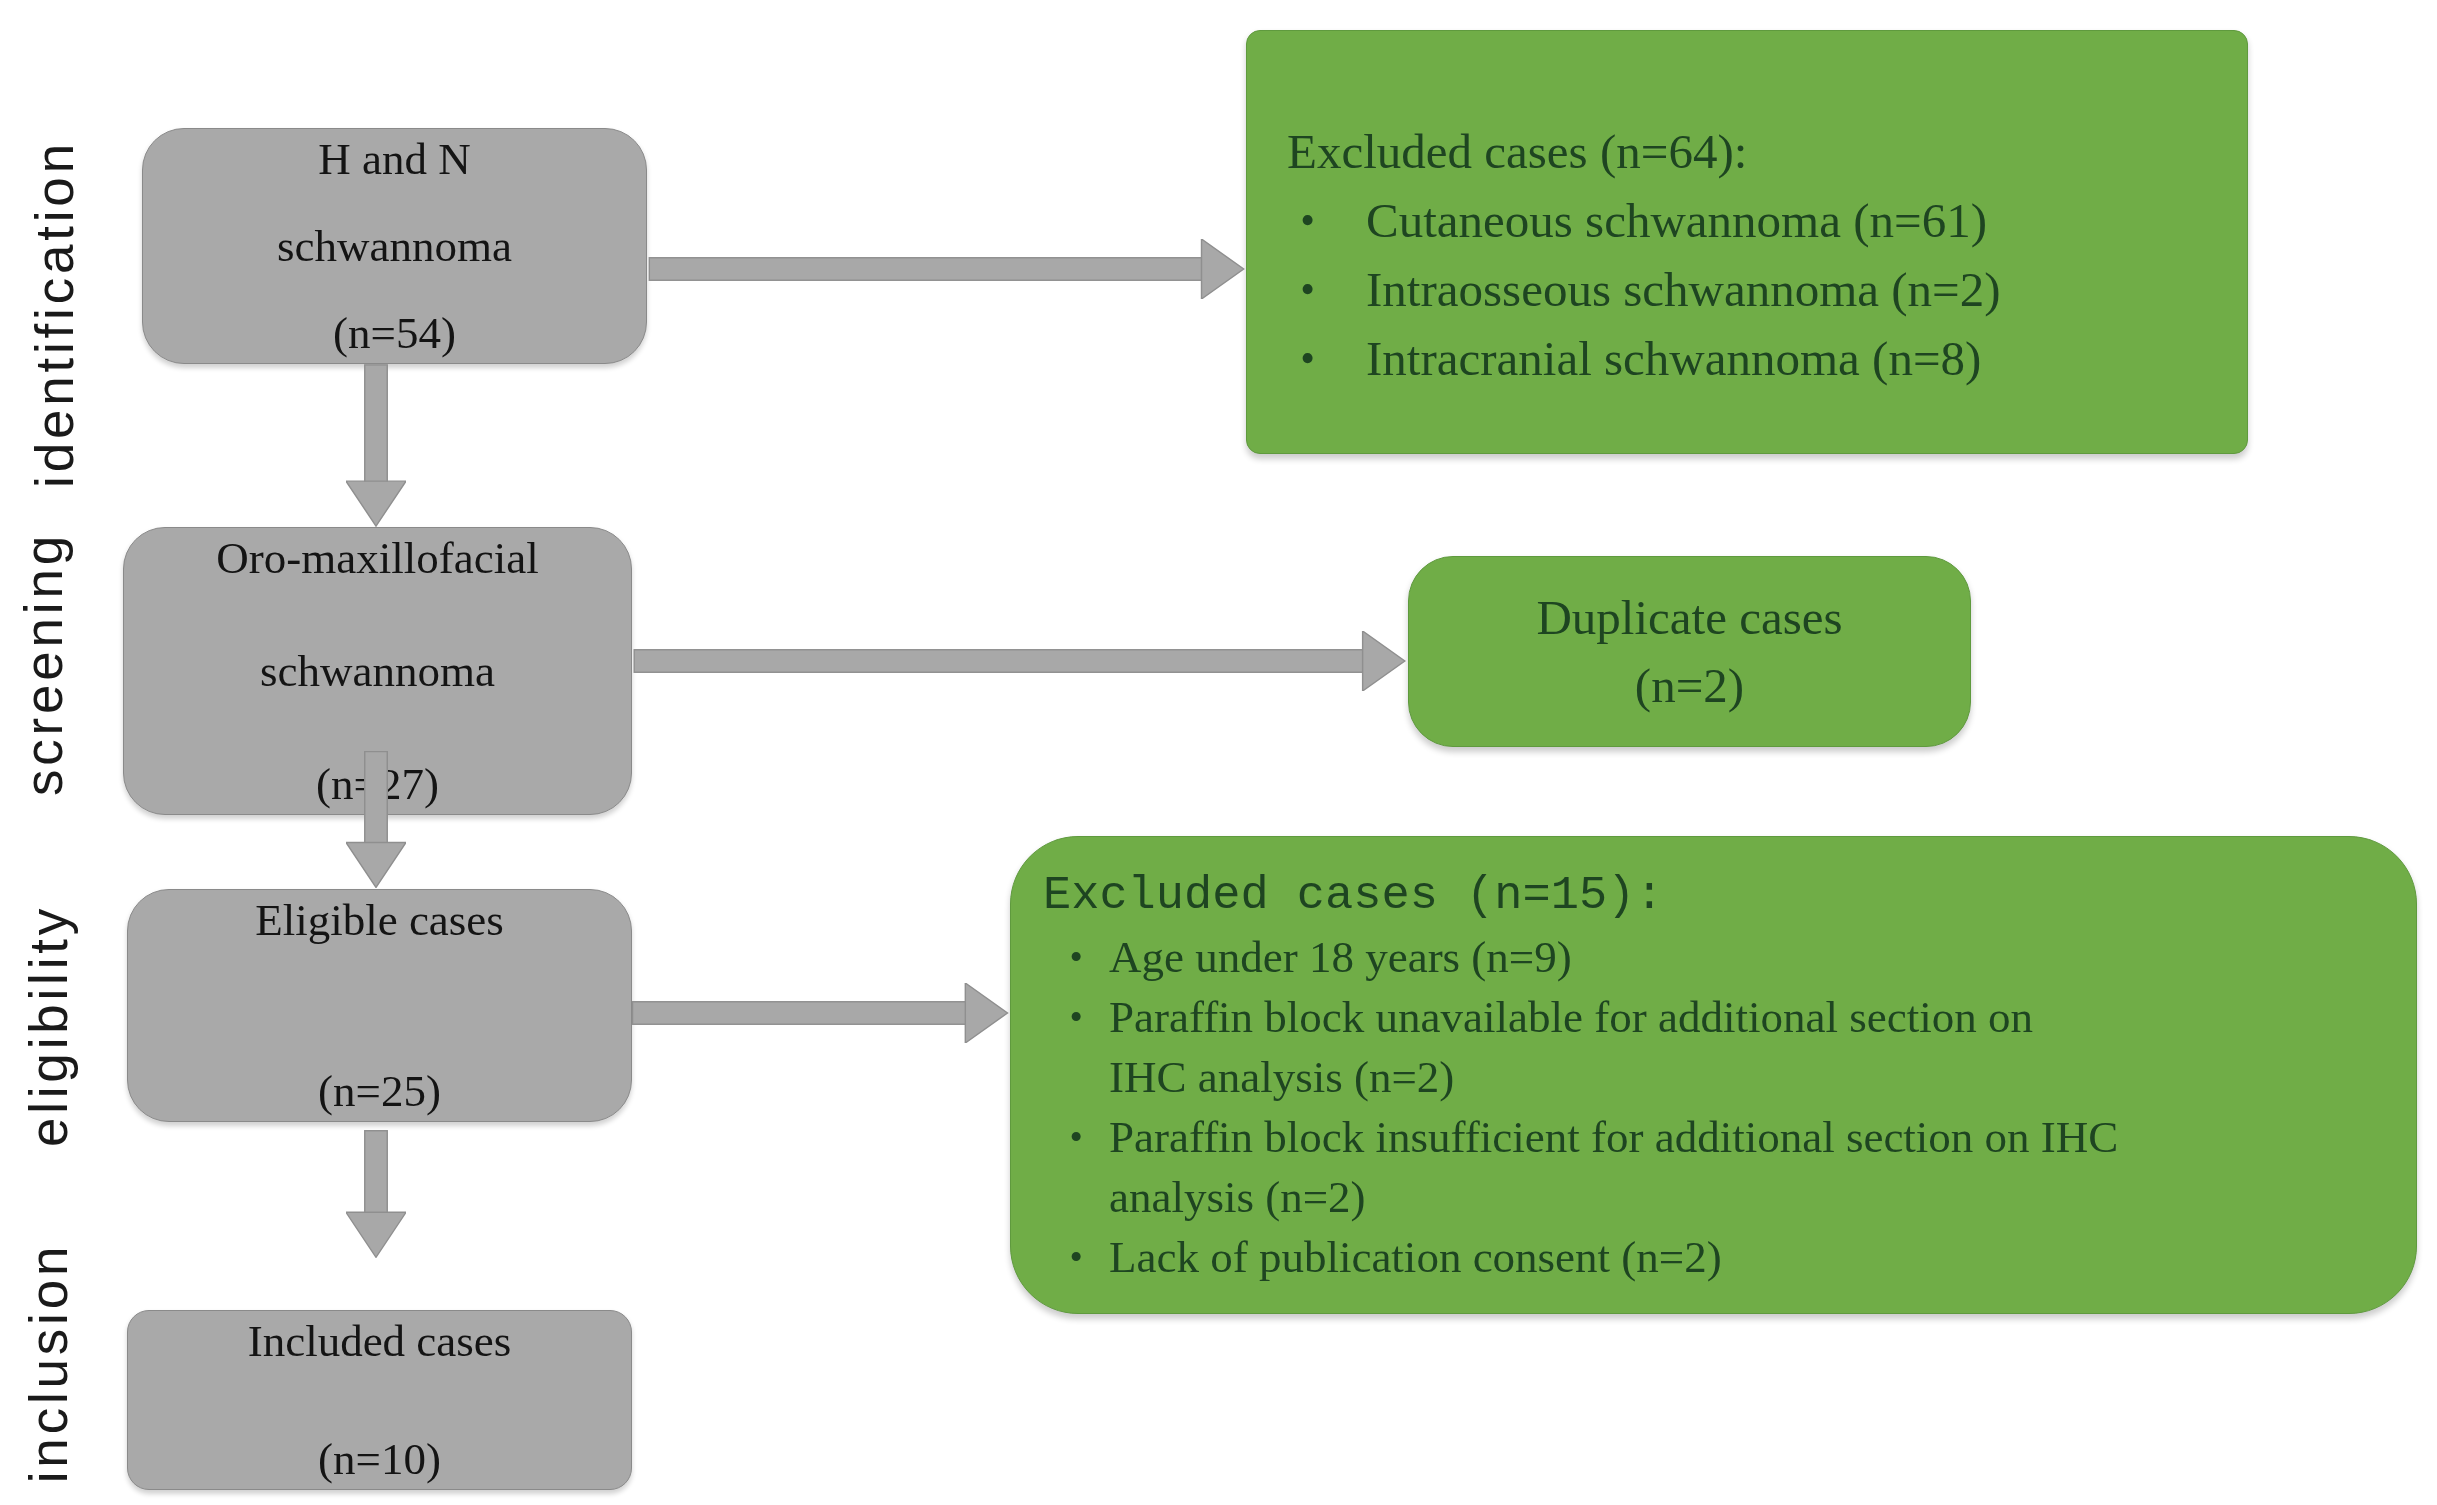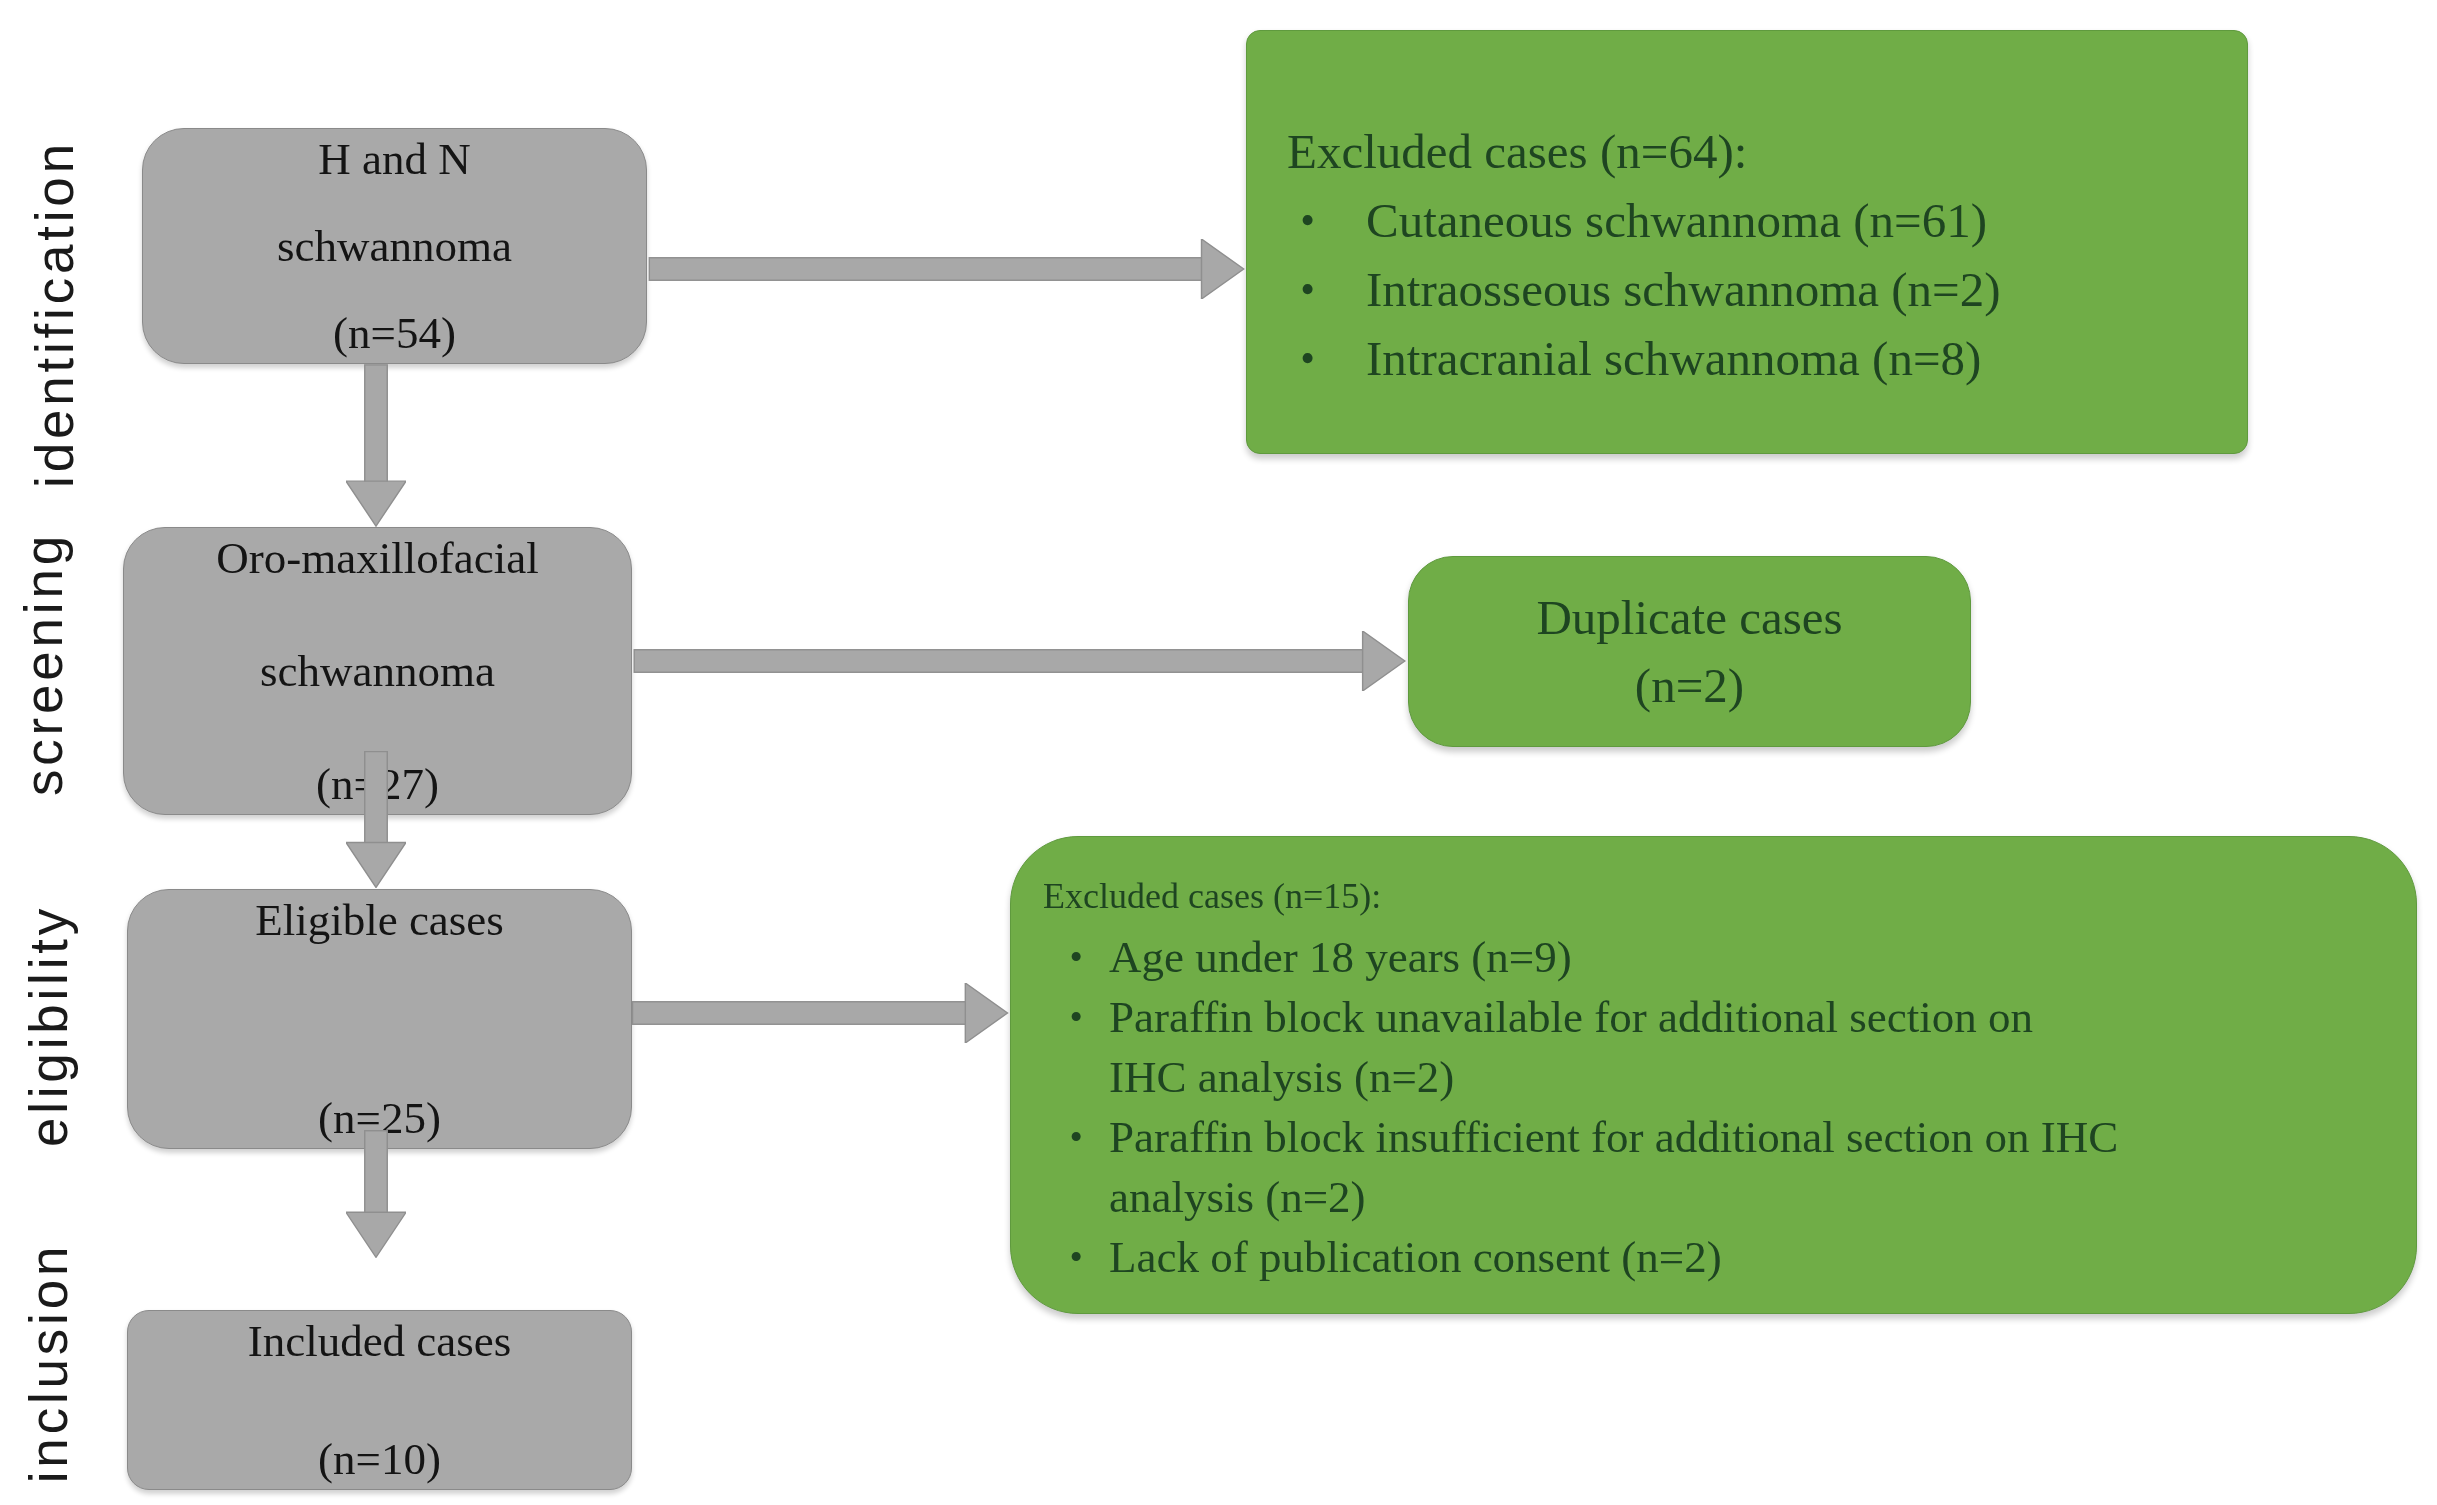--- a/index.html
+++ b/index.html
@@ -95,21 +95,21 @@
     padding:87px 38px 0 40px;
     font-size:49px;
     line-height:69px;
     border-radius:14px;
   }
   #green-box-3{
     padding:28px 34px 0 32px;
     font-size:45px;
     line-height:60px;
   }
-  #green-box-3 .g-title{font-size:36px;line-height:62px;}
+  #green-box-3 .g-title{font-size:47px;line-height:62px;font-family:Liberation Mono, monospace;}
   #green-box-3 .dot{flex:0 0 66px;padding-left:26.5px;font-size:38px;}
   .arrow{position:absolute;}
 </style>
 </head>
 <body>
 
 <div class="canvas">
 
   <div class="stage-label" style="left:-249px; top:281px;">identification</div>
   <div class="stage-label" style="left:-260px; top:631px;">screening</div>
@@ -121,21 +121,21 @@
     <span class="bline">schwannoma</span>
     <span class="bline">(n=54)</span>
   </div>
 
   <div class="gray-box" style="left:123px; top:527px; width:509px; height:288px;">
     <span class="bline">Oro-maxillofacial</span>
     <span class="bline">schwannoma</span>
     <span class="bline">(n=27)</span>
   </div>
 
-  <div class="gray-box" style="left:127px; top:889px; width:505px; height:260px;">
+  <div class="gray-box" style="left:127px; top:889px; width:505px; height:233px;">
     <span class="bline">Eligible cases</span>
     <span class="bline">(n=25)</span>
   </div>
 
   <div class="gray-box" style="left:127px; top:1310px; width:505px; height:180px;border-radius:22px;">
     <span class="bline">Included cases</span>
     <span class="bline">(n=10)</span>
   </div>
 
   <div class="green-box green-list" id="green-box-1" style="left:1246px; top:30px; width:1002px; height:424px;">

